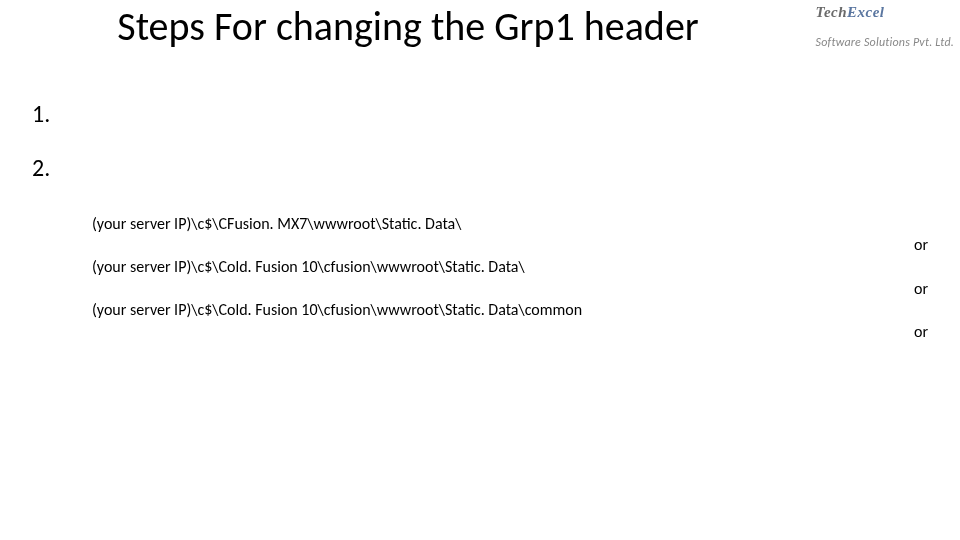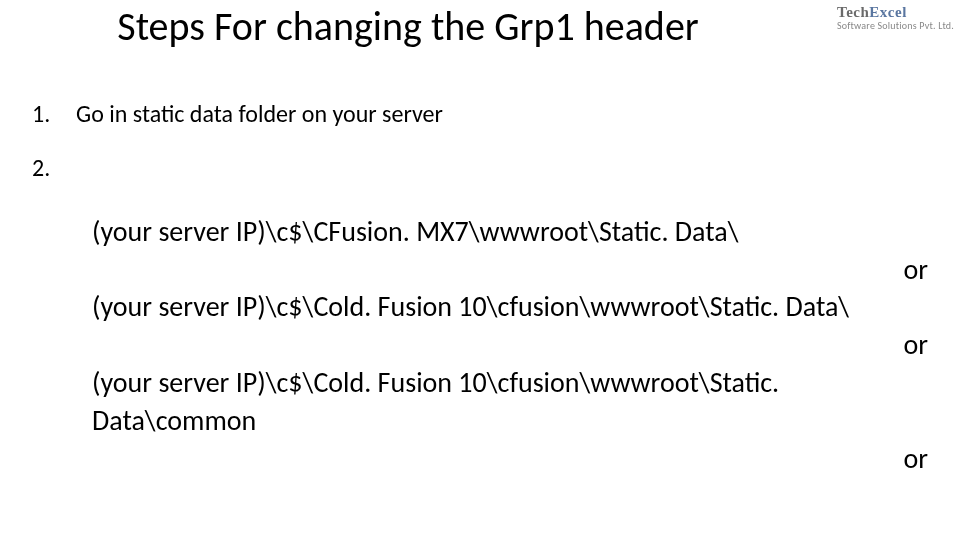--- a/index.html
+++ b/index.html
@@ -16,36 +16,37 @@
     position: relative;
     width: 960px;
     height: 540px;
   }
   .logo {
     position: absolute;
     top: 4px;
     right: 6px;
     text-align: left;
     line-height: 1;
+    font-style: italic;
   }
   .logo .brand {
     font-family: "Times New Roman", serif;
     font-weight: 700;
     font-size: 15px;
     letter-spacing: 0.5px;
     color: #6a6a6a;
   }
   .logo .brand .accent {
     color: #5a76a0;
   }
   .logo .tag {
     display: block;
-    font-size: 10px;
+    font-size: 12px;
     color: #888;
-    margin-top: 1px;
+    margin-top: 16px;
     letter-spacing: 0.2px;
   }
   .title {
     position: absolute;
     top: 6px;
     left: 0;
     width: 816px;
     text-align: center;
     font-family: "Calibri Light", Calibri, Arial, sans-serif;
     font-weight: 300;
@@ -71,21 +72,21 @@
   }
   .li2 {
     display: flex;
     margin-bottom: 28px;
   }
   .li2 .num {
     width: 60px;
     flex: 0 0 60px;
   }
   .paths {
-    font-size: 28px;
+    font-size: 16px;
     line-height: 1.35;
   }
   .path-line {
     padding-left: 60px;
   }
   .or-line {
     text-align: right;
   }
   .contract-line {
     padding-left: 0;
@@ -102,21 +103,20 @@
   </div>
 
   <div class="title">
     <div>Steps For changing the Grp1 header</div>
   </div>
 
   <div class="body">
 
     <div class="li">
       <div class="num">1.</div>
-      <div>Go in static data folder on your server</div>
     </div>
 
     <div class="li2">
       <div class="num">2.</div>
     </div>
 
     <div class="paths">
       <div class="path-line">(your server IP)\c$\CFusion. MX7\wwwroot\Static. Data\</div>
       <div class="or-line">or</div>
       <div class="path-line">(your server IP)\c$\Cold. Fusion 10\cfusion\wwwroot\Static. Data\</div>

